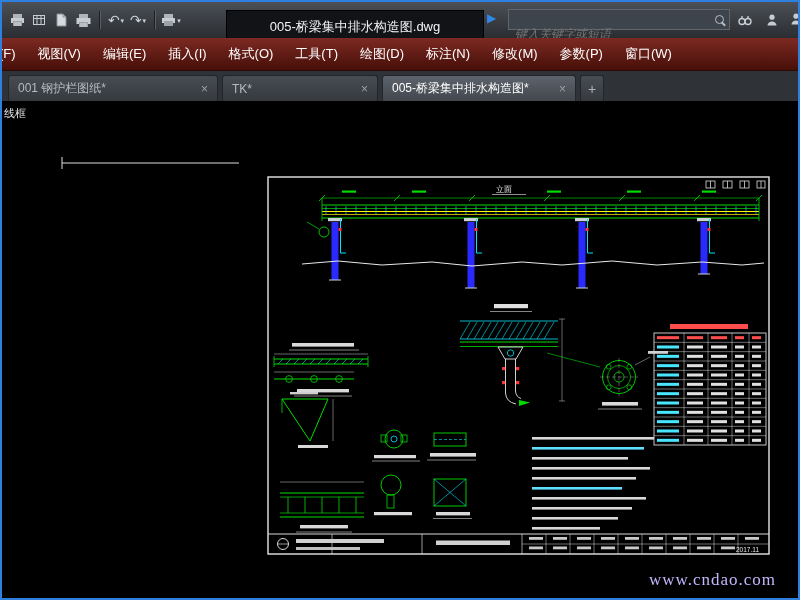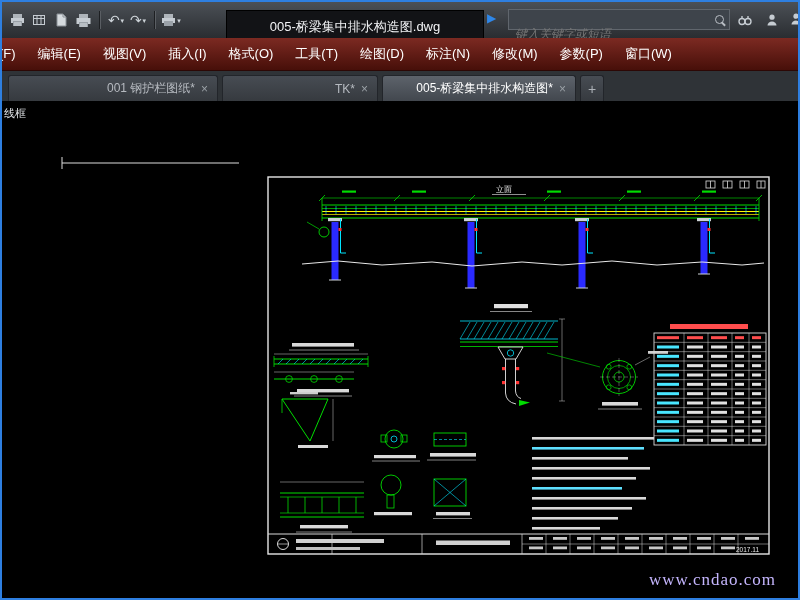--- a/index.html
+++ b/index.html
@@ -23,21 +23,21 @@
   .clip-icon{width:9px;height:16px;overflow:hidden;}
 
   
   .menubar{flex:0 0 33px;height:33px;background:linear-gradient(#7c2a22,#470f09);display:flex;align-items:stretch;overflow:hidden;border-bottom:1px solid #2c0805;box-sizing:border-box;}
   .menu-item{color:#fff;font-size:13px;padding:0 11px;display:flex;align-items:center;white-space:nowrap;}
   .menu-item:first-child{margin-left:-40px;}
 
   
   .tabbar{flex:0 0 30px;height:30px;background:#2f3337;display:flex;align-items:flex-end;padding-left:6px;gap:4px;overflow:hidden;}
   .tab{height:26px;box-sizing:border-box;display:flex;align-items:center;gap:6px;padding:0 9px;background:linear-gradient(#474c53,#363a3f);border:1px solid #22252a;border-bottom:none;border-radius:3px 3px 0 0;color:#b6bac0;font-size:12px;}
-  .tab .lbl{flex:1;text-align:right;white-space:nowrap;overflow:hidden;}
+  .tab .lbl{flex:1;text-align:left;white-space:nowrap;overflow:hidden;}
   .tab.active{background:linear-gradient(#5d636b,#42474e);color:#fff;}
   .tab .x{color:#9aa0a6;font-size:12px;line-height:1;}
   .tab.plus{width:24px;justify-content:center;color:#aeb3b9;font-size:14px;}
 
   
   .canvas{flex:1;position:relative;background:#000;overflow:hidden;}
   .view-label{position:absolute;left:2px;top:5px;color:#e3e6e9;font-size:11px;z-index:2;white-space:nowrap;}
   .watermark{position:absolute;right:22px;bottom:8px;color:#c4b5fd;font-family:"Liberation Serif",serif;font-size:17px;letter-spacing:1px;z-index:2;}
   svg.draw{position:absolute;left:0;top:0;font-family:"Liberation Sans",sans-serif;}
 </style>
@@ -133,22 +133,22 @@
         <svg width="14" height="14">
             <circle cx="7" cy="4.2" r="2.6" fill="#c6ccd2"></circle>
             <path d="M2.5,12.5 a4.5,4 0 0 1 9,0 z" fill="#c6ccd2"></path>
           </svg>
       </div>
     </div>
   </div>
 
   <div class="menubar">
     <div class="menu-item">文件(F)</div>
+    <div class="menu-item">视图(V)</div>
     <div class="menu-item">编辑(E)</div>
-    <div class="menu-item">视图(V)</div>
     <div class="menu-item">插入(I)</div>
     <div class="menu-item">格式(O)</div>
     <div class="menu-item">工具(T)</div>
     <div class="menu-item">绘图(D)</div>
     <div class="menu-item">标注(N)</div>
     <div class="menu-item">修改(M)</div>
     <div class="menu-item">参数(P)</div>
     <div class="menu-item">窗口(W)</div>
   </div>
 

